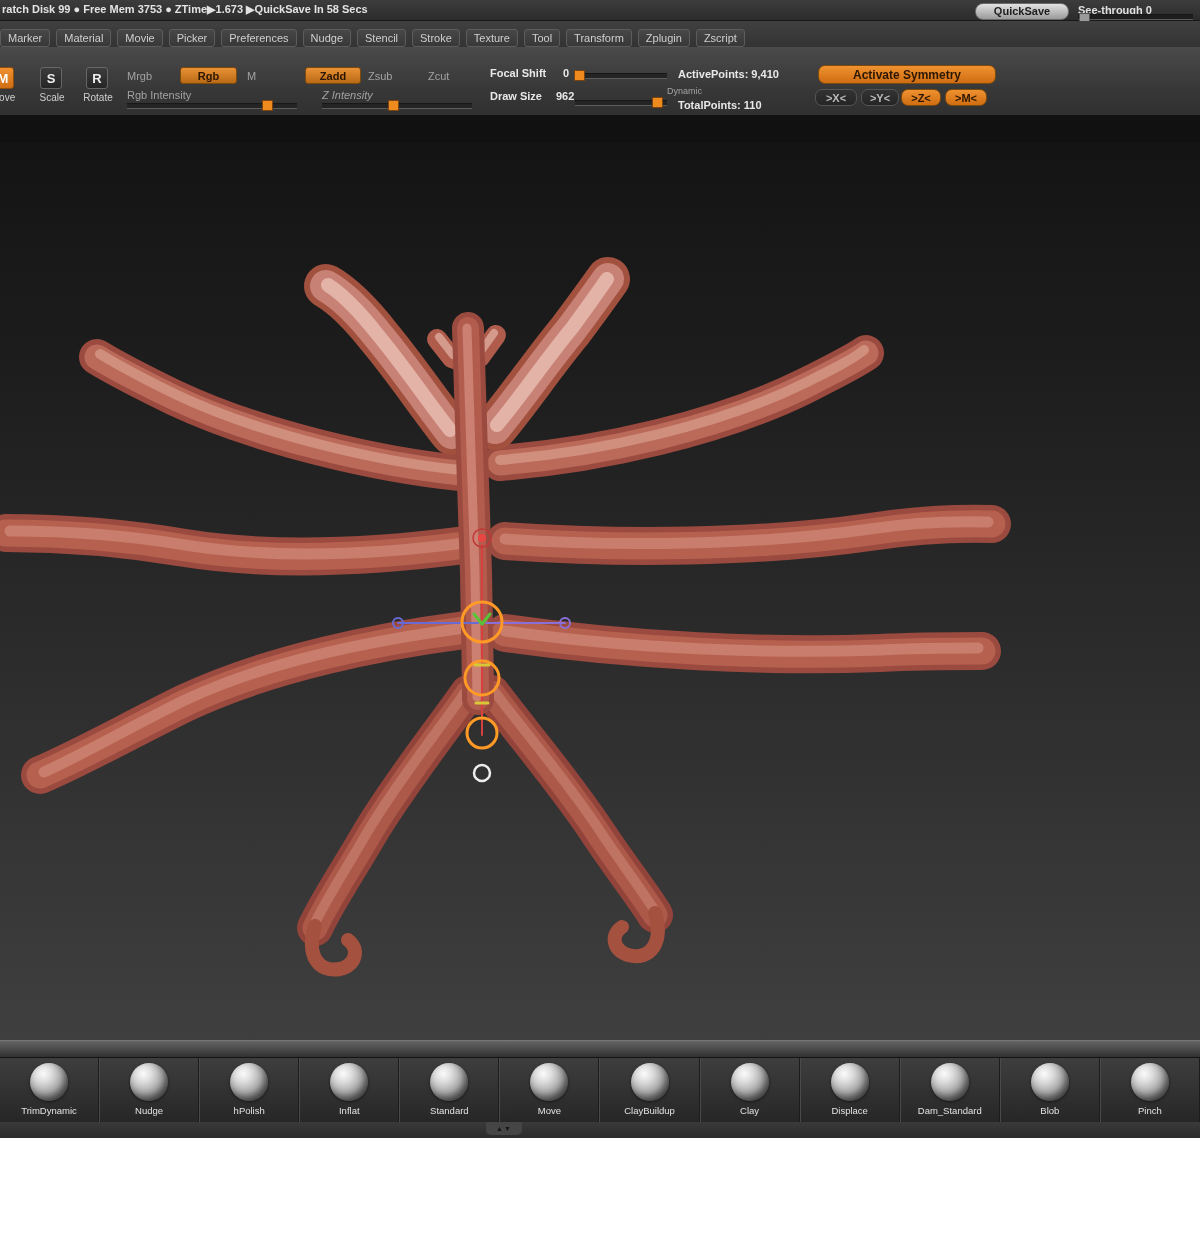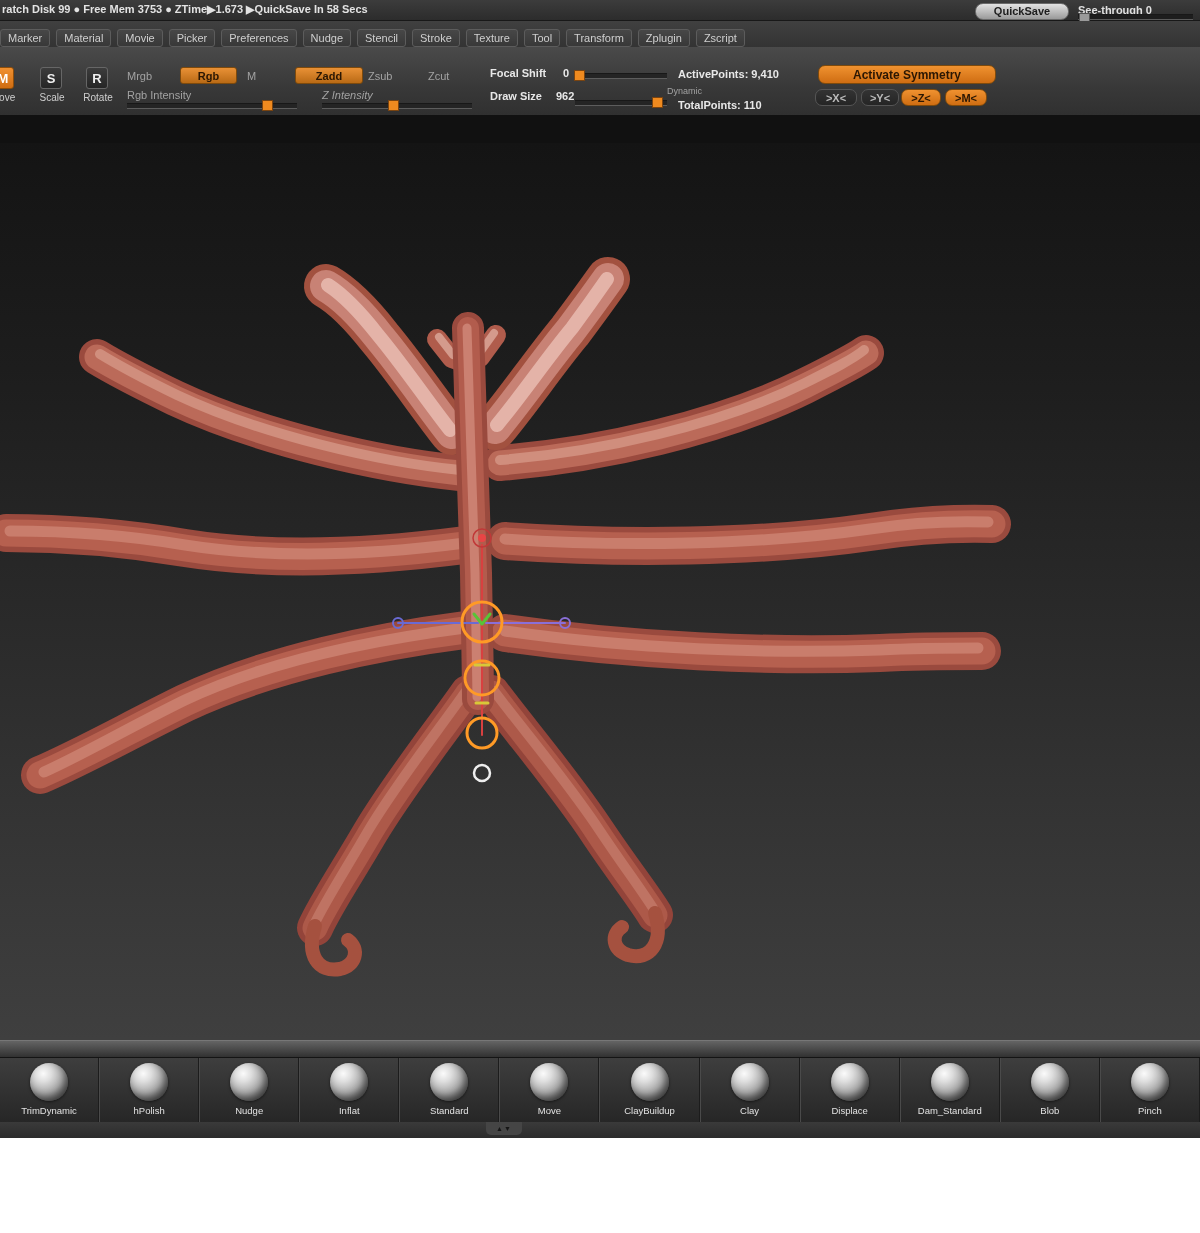--- a/index.html
+++ b/index.html
@@ -110,21 +110,21 @@
     <div class="tile" style="left:86px;top:20px;">R</div>
     <div class="tile-label" style="left:76px;top:45px;width:44px;">Rotate</div>
 
     <div class="tb" style="left:127px;top:23px;">Mrgb</div>
     <div class="pill-btn pill-orange" style="left:180px;top:20px;width:57px;">Rgb</div>
     <div class="tb" style="left:247px;top:23px;">M</div>
     <div class="tb" style="left:127px;top:42px;">Rgb Intensity</div>
     <div class="track" style="left:127px;top:56px;width:170px;"></div>
     <div class="handle" style="left:262px;top:53px;"></div>
 
-    <div class="pill-btn pill-orange" style="left:295px;top:20px;width:68px;">Zadd</div>
+    <div class="pill-btn pill-orange" style="left:305px;top:20px;width:56px;">Zadd</div>
     <div class="tb" style="left:368px;top:23px;">Zsub</div>
     <div class="tb" style="left:428px;top:23px;">Zcut</div>
     <div class="tb" style="left:322px;top:42px;font-style:italic;">Z Intensity</div>
     <div class="track" style="left:322px;top:56px;width:150px;"></div>
     <div class="handle" style="left:388px;top:53px;"></div>
 
     <div class="tb bold" style="left:490px;top:20px;">Focal Shift</div>
     <div class="tb bold" style="left:563px;top:20px;">0</div>
     <div class="track" style="left:575px;top:26px;width:92px;"></div>
     <div class="handle" style="left:574px;top:23px;"></div>
@@ -228,25 +228,25 @@
 
   <div class="canvas-floor"></div>
 
   <div class="shelf">
     <div class="tool">
       <div class="sphere"></div>
       <div class="tool-label">TrimDynamic</div>
     </div>
     <div class="tool">
       <div class="sphere"></div>
+      <div class="tool-label">Nudge</div>
+    </div>
+    <div class="tool">
+      <div class="sphere"></div>
       <div class="tool-label">hPolish</div>
-    </div>
-    <div class="tool">
-      <div class="sphere"></div>
-      <div class="tool-label">Nudge</div>
     </div>
     <div class="tool">
       <div class="sphere"></div>
       <div class="tool-label">Inflat</div>
     </div>
     <div class="tool">
       <div class="sphere"></div>
       <div class="tool-label">Standard</div>
     </div>
     <div class="tool">

